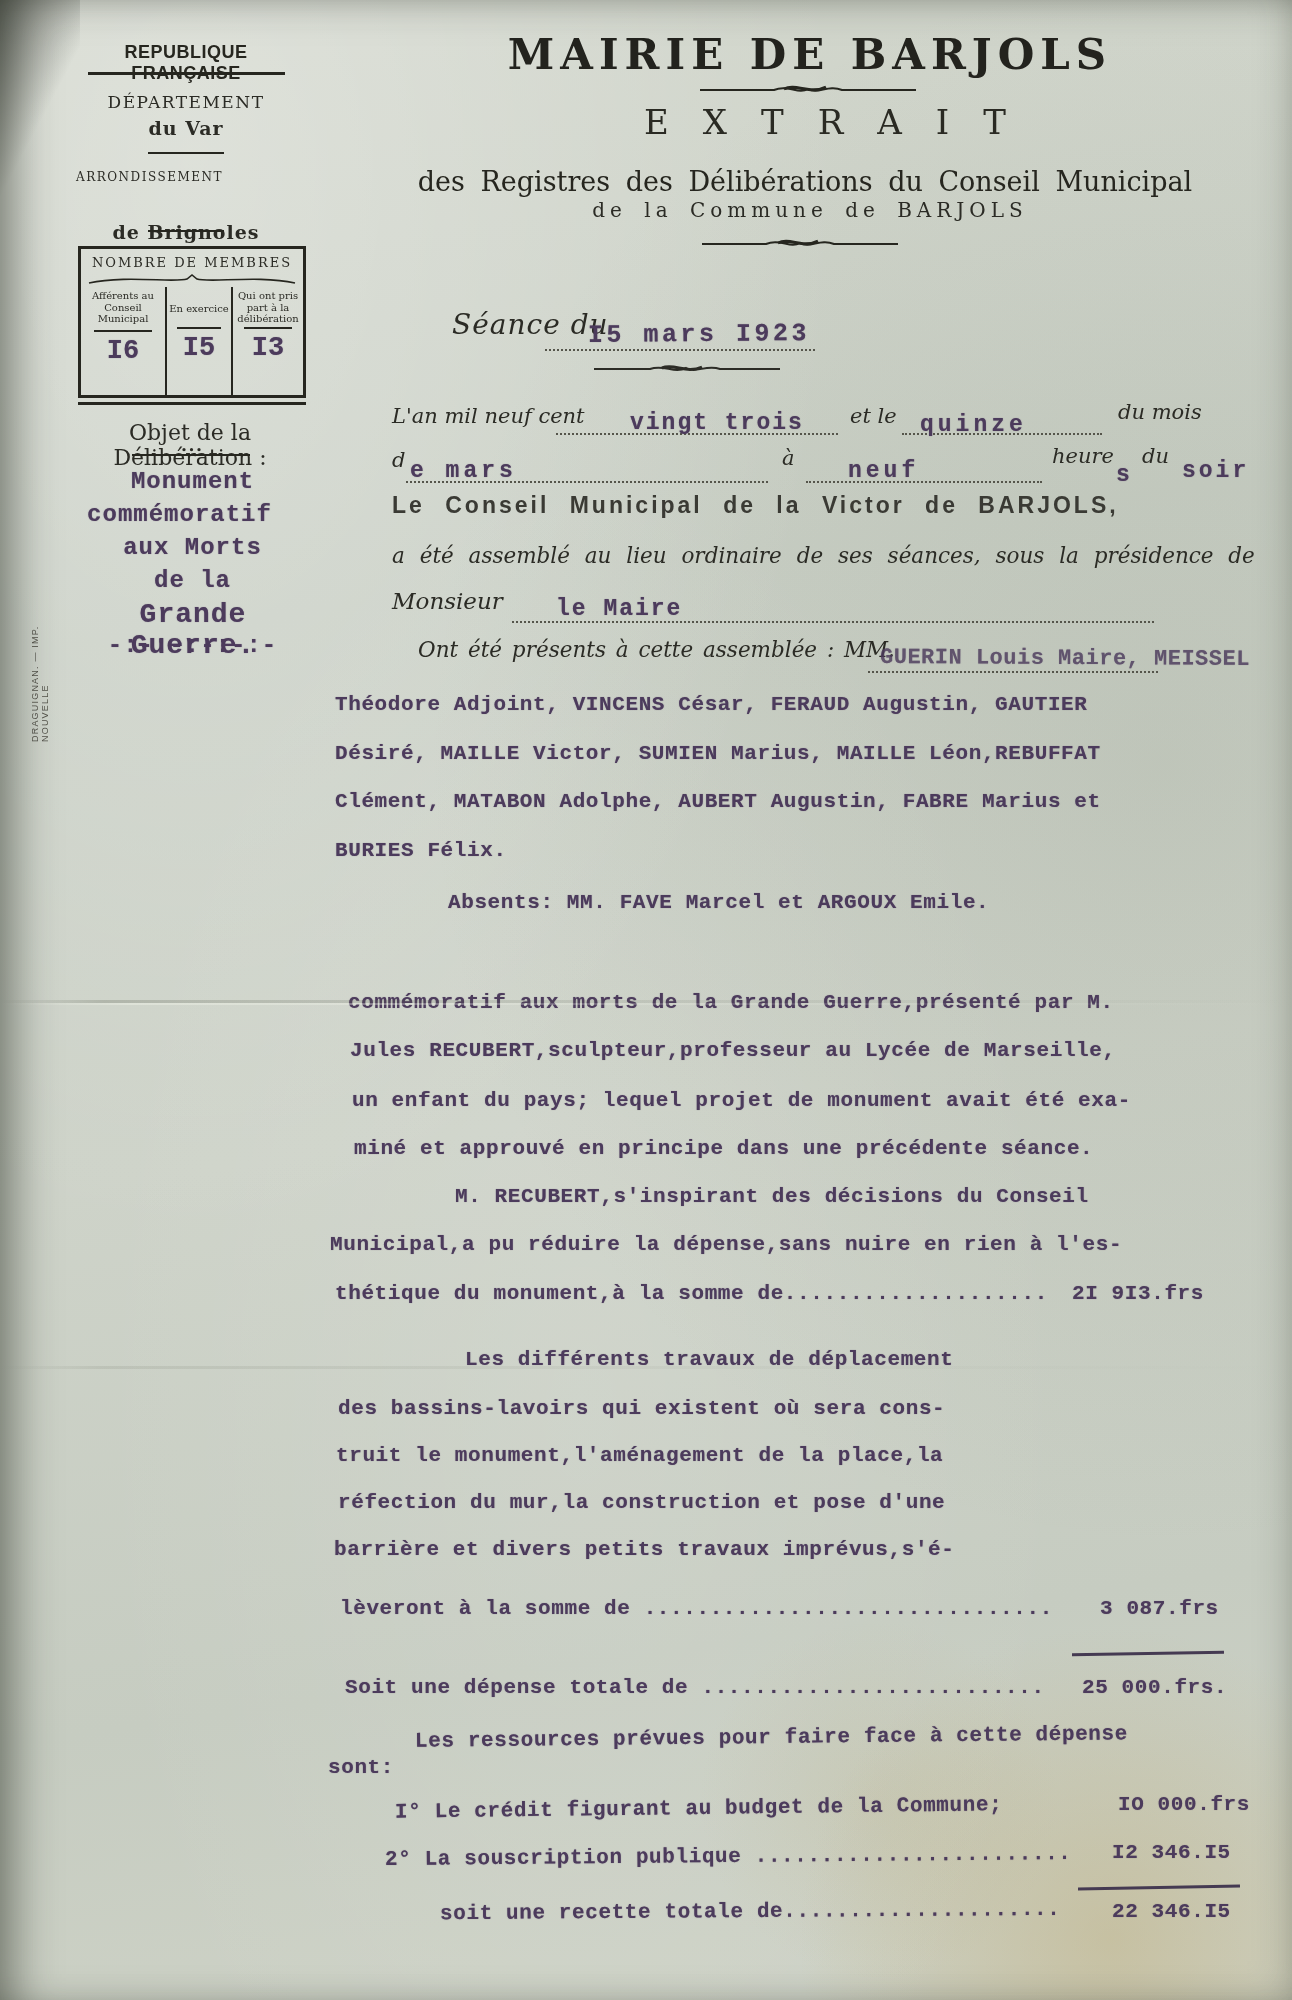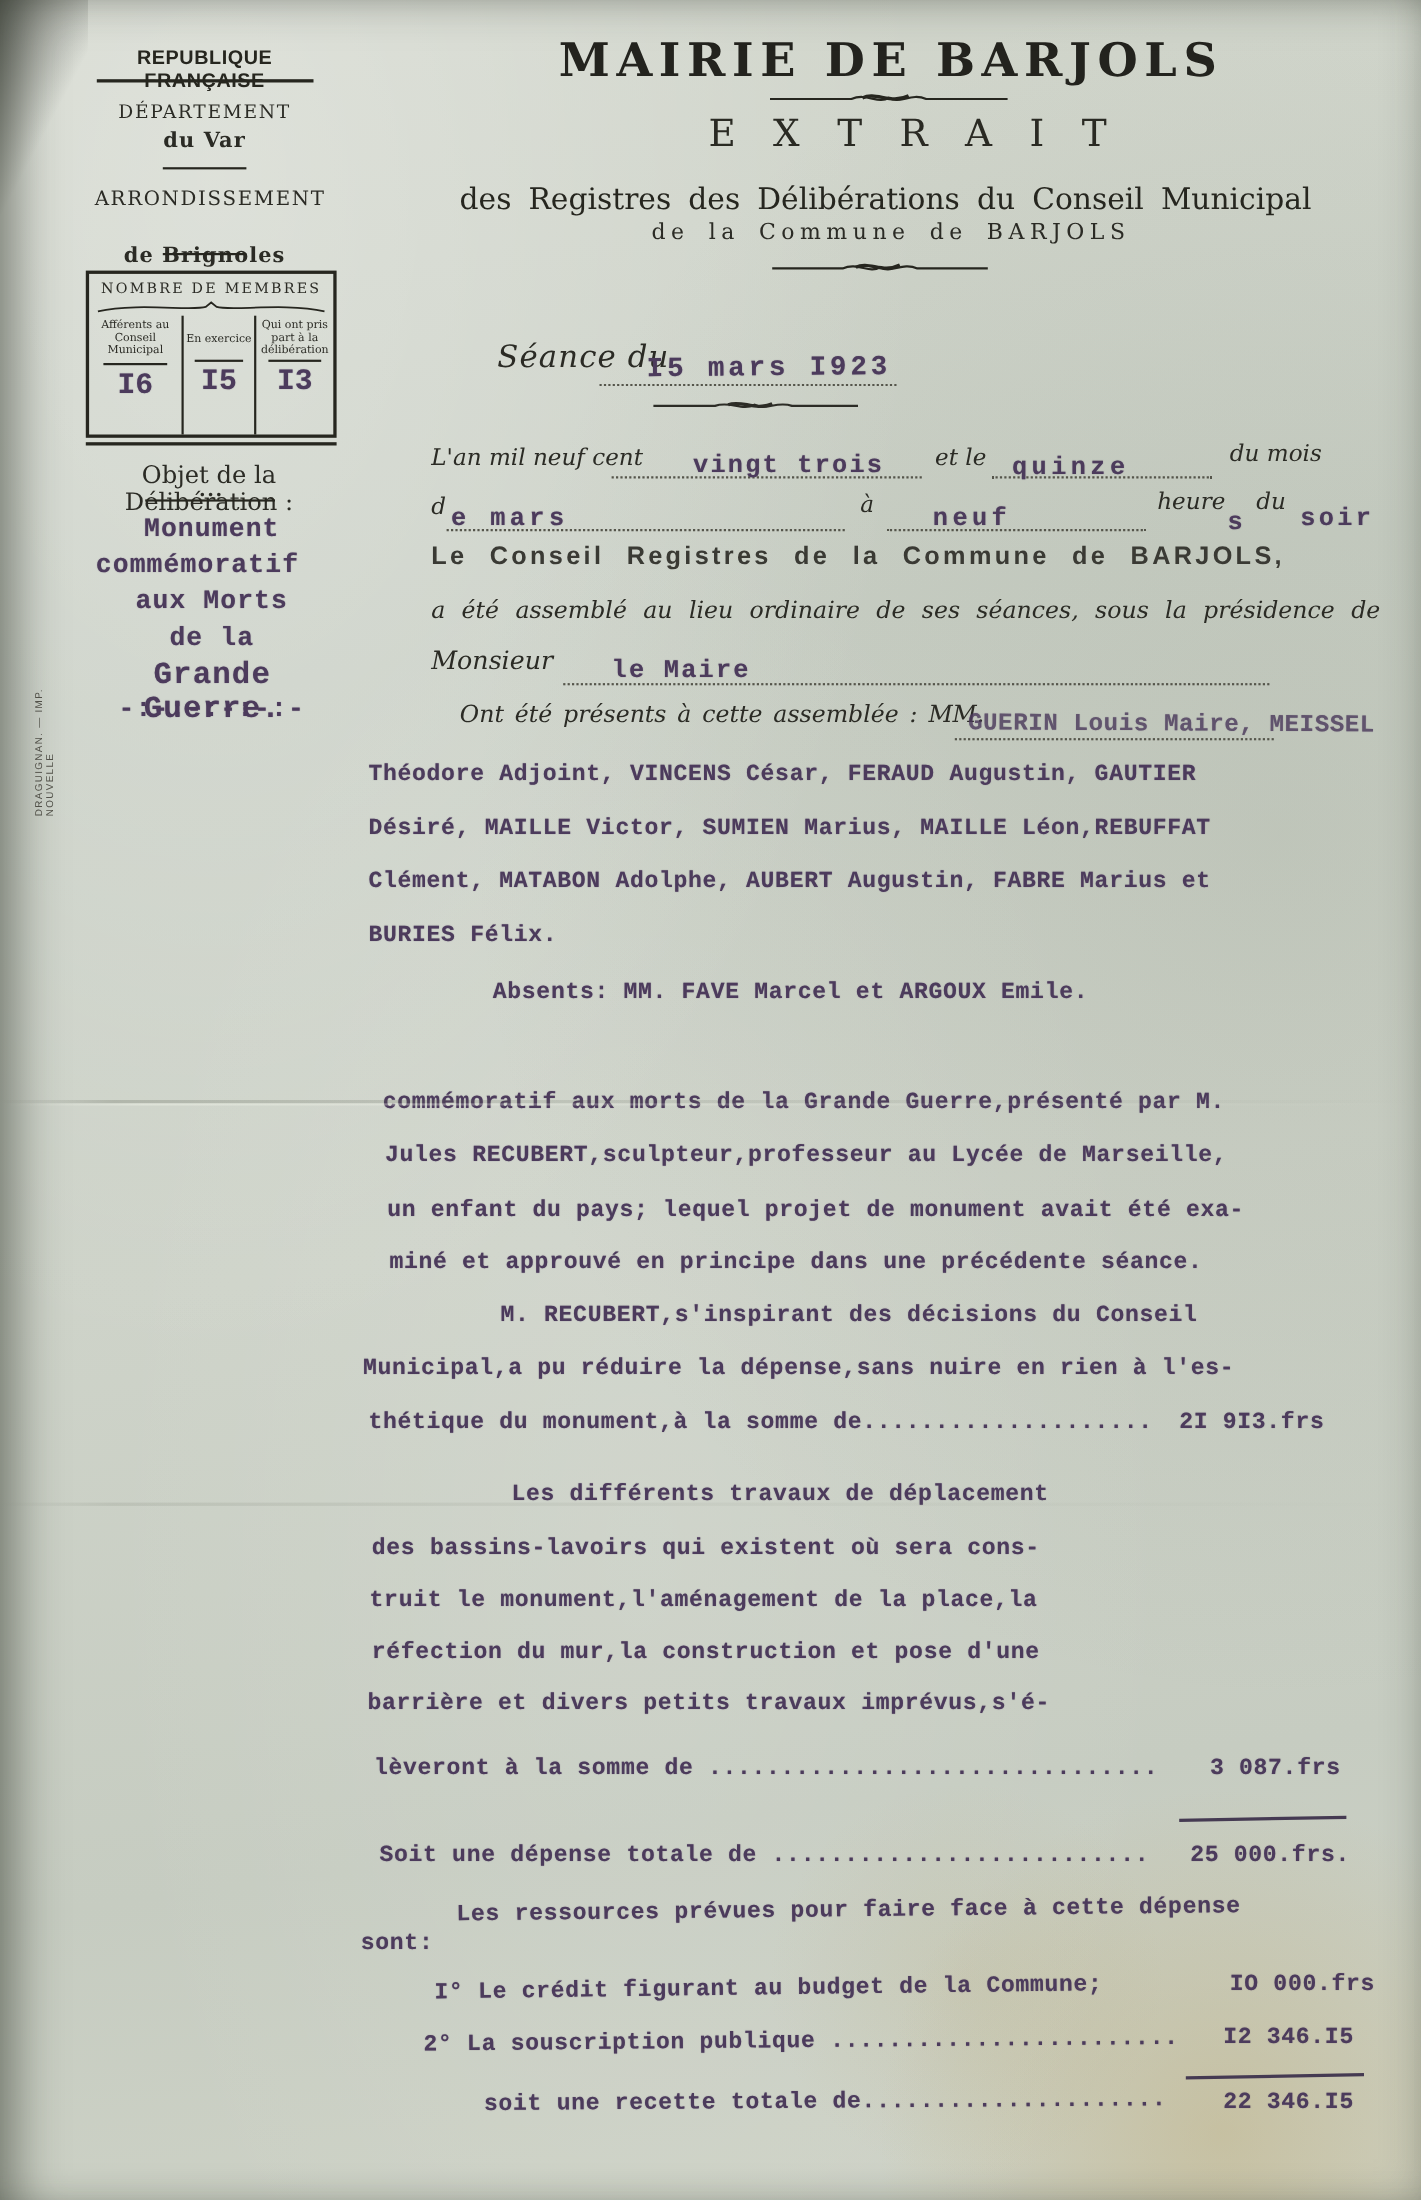--- a/index.html
+++ b/index.html
@@ -50,21 +50,21 @@
 
 <div id="paper">
 
   <div class="abs sans" style="left:86px;top:42px;width:200px;text-align:center;font-weight:bold;font-size:18px;color:#26261f;letter-spacing:.5px;">REPUBLIQUE FRANÇAISE</div>
   <div class="abs rule" style="left:88px;top:72px;width:197px;height:3px;"></div>
 
   <div class="abs printed" style="left:86px;top:92px;width:200px;text-align:center;font-size:17px;letter-spacing:1.5px;">DÉPARTEMENT</div>
   <div class="abs printed" style="left:86px;top:117px;width:200px;text-align:center;font-size:19px;font-weight:bold;letter-spacing:1px;">du Var</div>
   <div class="abs rule" style="left:148px;top:152px;width:76px;height:2px;"></div>
 
-  <div class="abs printed" style="left:76px;top:170px;width:220px;text-align:right;font-size:18px;letter-spacing:1.5px;">ARRONDISSEMENT</div>
+  <div class="abs printed" style="left:76px;top:170px;width:220px;text-align:left;font-size:12px;letter-spacing:1.5px;">ARRONDISSEMENT</div>
   <div class="abs printed" style="left:86px;top:196px;width:200px;text-align:center;font-size:19px;font-weight:bold;letter-spacing:1px;margin-top:25px;">de Brignoles</div>
   <div class="abs rule" style="left:148px;top:230px;width:76px;height:2px;"></div>
 
   <div class="abs members-table">
     <div style="position:absolute;left:0;right:0;top:6px;text-align:center;font-size:13px;letter-spacing:2px;color:#2b2b25;">NOMBRE DE MEMBRES</div>
     <div style="position:absolute;left:4px;top:24px;width:214px;height:12px;">
       <svg width="214" height="12" viewBox="0 0 214 12">
         <path d="M4 10 C40 2 90 10 102 6 L107 2 L112 6 C124 10 174 2 210 10" fill="none" stroke="#26261f" stroke-width="1.6"></path>
       </svg>
     </div>
@@ -140,21 +140,21 @@
   <div class="abs dotline" style="left:406px;top:481px;width:362px;"></div>
   <div class="abs typed" style="left:410px;top:458px;font-size:23px;letter-spacing:4px;">e mars</div>
   <div class="abs printed it" style="left:782px;top:446px;font-size:21px;">à</div>
   <div class="abs dotline" style="left:806px;top:481px;width:236px;"></div>
   <div class="abs typed" style="left:848px;top:458px;font-size:23px;letter-spacing:4px;">neuf</div>
   <div class="abs printed it" style="left:1052px;top:444px;font-size:21px;">heure</div>
   <div class="abs typed" style="left:1116px;top:462px;font-size:23px;">s</div>
   <div class="abs printed it" style="left:1142px;top:444px;font-size:21px;">du</div>
   <div class="abs typed" style="left:1182px;top:458px;font-size:23px;letter-spacing:3px;">soir</div>
 
-  <div class="abs sans" style="left:392px;top:492px;font-size:23px;font-weight:600;letter-spacing:3px;word-spacing:11px;color:#3a3a34;">Le Conseil Registres de la Commune de BARJOLS,</div>
+  <div class="abs sans" style="left:392px;top:492px;font-size:23px;font-weight:600;letter-spacing:3px;word-spacing:11px;color:#3a3a34;">Le Conseil Municipal de la Victor de BARJOLS,</div>
   <div class="abs printed it" style="left:392px;top:543px;font-size:21.5px;word-spacing:8px;">a été assemblé au lieu ordinaire de ses séances, sous la présidence de</div>
 
   <div class="abs printed it" style="left:392px;top:588px;font-size:23px;">Monsieur</div>
   <div class="abs dotline" style="left:512px;top:621px;width:642px;"></div>
   <div class="abs typed" style="left:556px;top:596px;font-size:23px;letter-spacing:2px;">le Maire</div>
 
   <div class="abs printed it" style="left:418px;top:637px;font-size:21.5px;word-spacing:3px;">Ont été présents à cette assemblée : MM.</div>
   <div class="abs dotline" style="left:868px;top:671px;width:290px;"></div>
   <div class="abs typed faded" style="left:880px;top:646px;font-size:22px;letter-spacing:.5px;white-space:pre;transform:rotate(.3deg);">GUERIN Louis Maire, MEISSEL</div>
 

